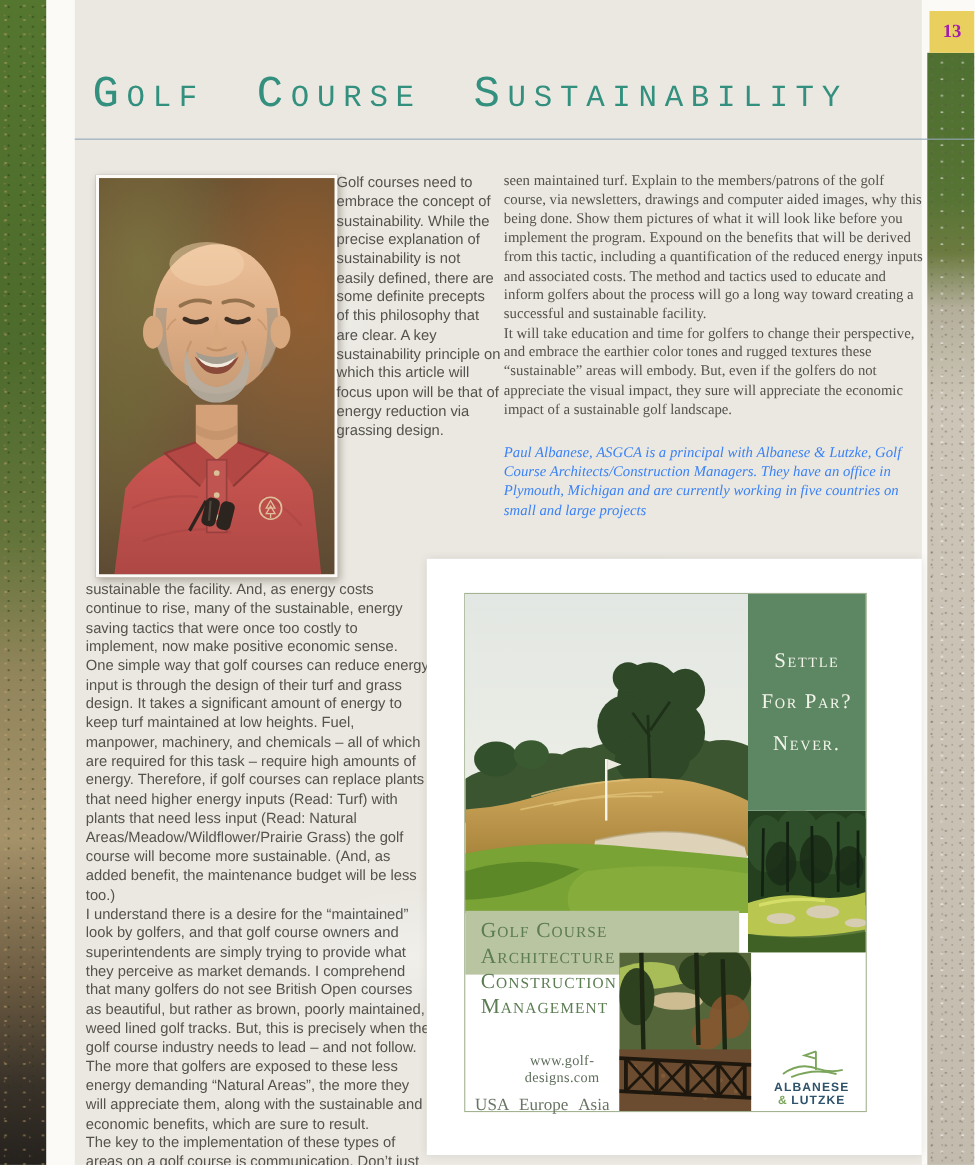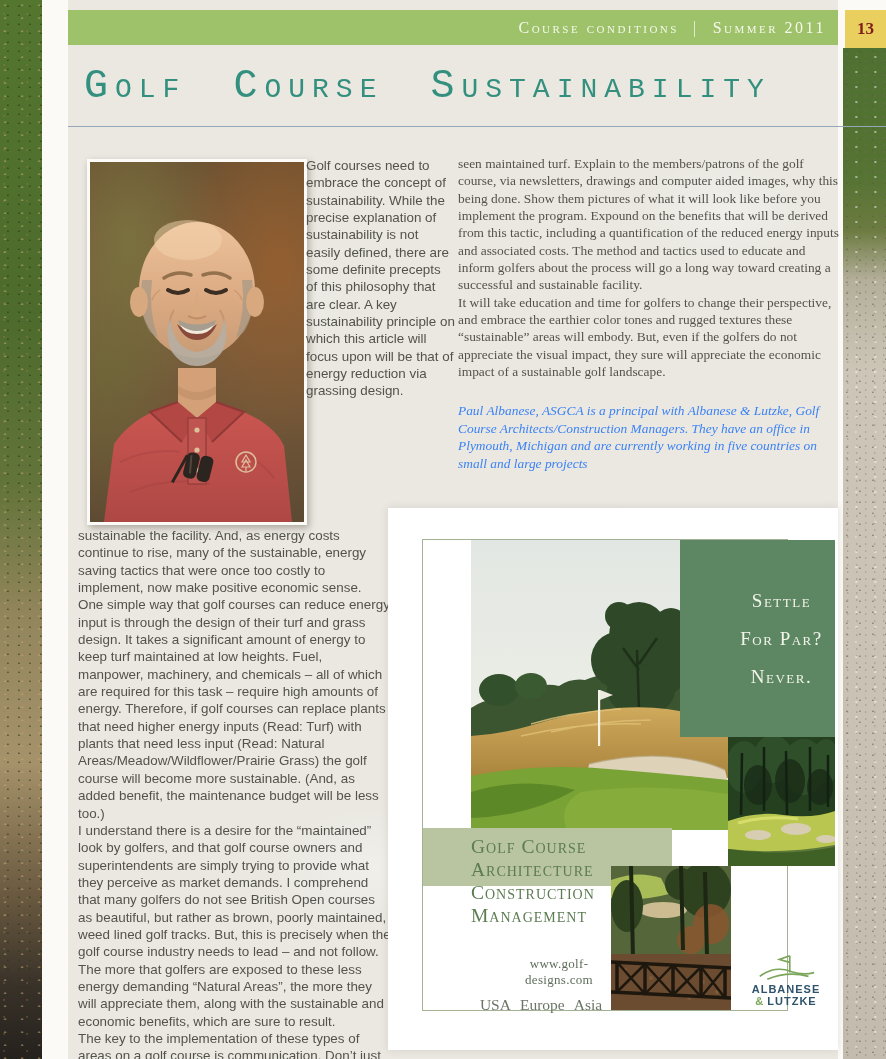--- a/index.html
+++ b/index.html
@@ -30,21 +30,21 @@
       radial-gradient(150px 90px at 40% 82%, rgba(255,255,255,.3), transparent 70%),
       radial-gradient(120px 80px at 85% 20%, rgba(255,255,255,.3), transparent 70%);}
 
   
   .header-bar{position:absolute;left:68px;top:10px;width:770px;height:35px;background:#9dc269;
     display:flex;align-items:center;justify-content:flex-end;box-sizing:border-box;padding-right:12px;
     color:#f6f8ec;font-family:"Liberation Serif",serif;font-variant:small-caps;
     font-size:16px;letter-spacing:2.5px;}
   .header-bar .hdr-sep{margin:0 14px;opacity:.9;}
   .page-num{position:absolute;left:845px;top:10px;width:41px;height:38px;background:#e9cf5e;
-    display:flex;align-items:center;justify-content:center;color:#7f1d1d;
+    display:flex;align-items:center;justify-content:center;color:#a21caf;
     font-family:"Liberation Serif",serif;font-size:17px;font-weight:bold;}
 
   
   .title{position:absolute;left:84px;top:64px;margin:0;width:754px;
     font-family:Liberation Mono, monospace;font-weight:normal;font-variant:small-caps;
     font-size:40px;letter-spacing:7px;word-spacing:16px;color:#34907e;white-space:nowrap;}
   .title-rule{position:absolute;left:68px;top:126px;width:818px;height:1px;background:#93a9b8;}
 
   
   .body-text{font-size:13.4px;line-height:17.35px;color:#54524c;}
@@ -57,21 +57,21 @@
   
   .portrait{position:absolute;left:87px;top:159px;width:214px;height:360px;margin:0;
     border:3px solid #fcfbf8;box-shadow:2px 3px 7px rgba(60,50,35,.35);background:#7a5c3b;}
   .portrait svg{display:block;width:100%;height:100%;}
 
   
   .ad-card{position:absolute;left:388px;top:508px;width:450px;height:542px;background:#fff;
     box-shadow:0 0 8px rgba(80,75,60,.15);}
   .ad-inner{position:absolute;left:34px;top:31px;width:366px;height:472px;
     border:1px solid #a2b292;box-sizing:border-box;background:#fff;}
-  .ad-inner > div{position:absolute;padding-left:48px;}
+  .ad-inner > div{position:absolute;}
   .ad-photo-main{left:0;top:0;width:257px;height:290px;}
   .ad-photo-main svg,.ad-photo-right svg,.ad-photo-bridge svg{display:block;width:100%;height:100%;}
   .ad-green-box{left:257px;top:0;width:107px;height:197px;background:#5d8763;
     display:flex;flex-direction:column;align-items:center;justify-content:center;gap:16px;
     font-family:"Liberation Serif",serif;font-variant:small-caps;color:#f2f4ea;
     font-size:19px;letter-spacing:1.5px;text-align:center;}
   .ad-photo-right{left:257px;top:197px;width:107px;height:129px;}
   .ad-band{left:0;top:288px;width:249px;height:58px;background:#b9c4a1;
     box-sizing:border-box;padding:7px 0 0 14px;
     font-family:"Liberation Serif",serif;font-variant:small-caps;color:#5c7c52;
@@ -89,25 +89,20 @@
 </style>
 </head>
 <body>
 
 <div class="page">
 
   <div class="strip-left"></div>
   <div class="strip-right"></div>
   <div class="paper"></div>
 
-  <div class="header-bar">
-    <span>Course conditions</span>
-    <span class="hdr-sep">|</span>
-    <span>Summer 2011</span>
-  </div>
   <div class="page-num">
     <span>13</span>
   </div>
 
   <h1 class="title">Golf Course Sustainability</h1>
   <div class="title-rule"></div>
 
   <figure class="portrait">
     <svg viewBox="0 0 214 360" preserveAspectRatio="none">
       <defs>

